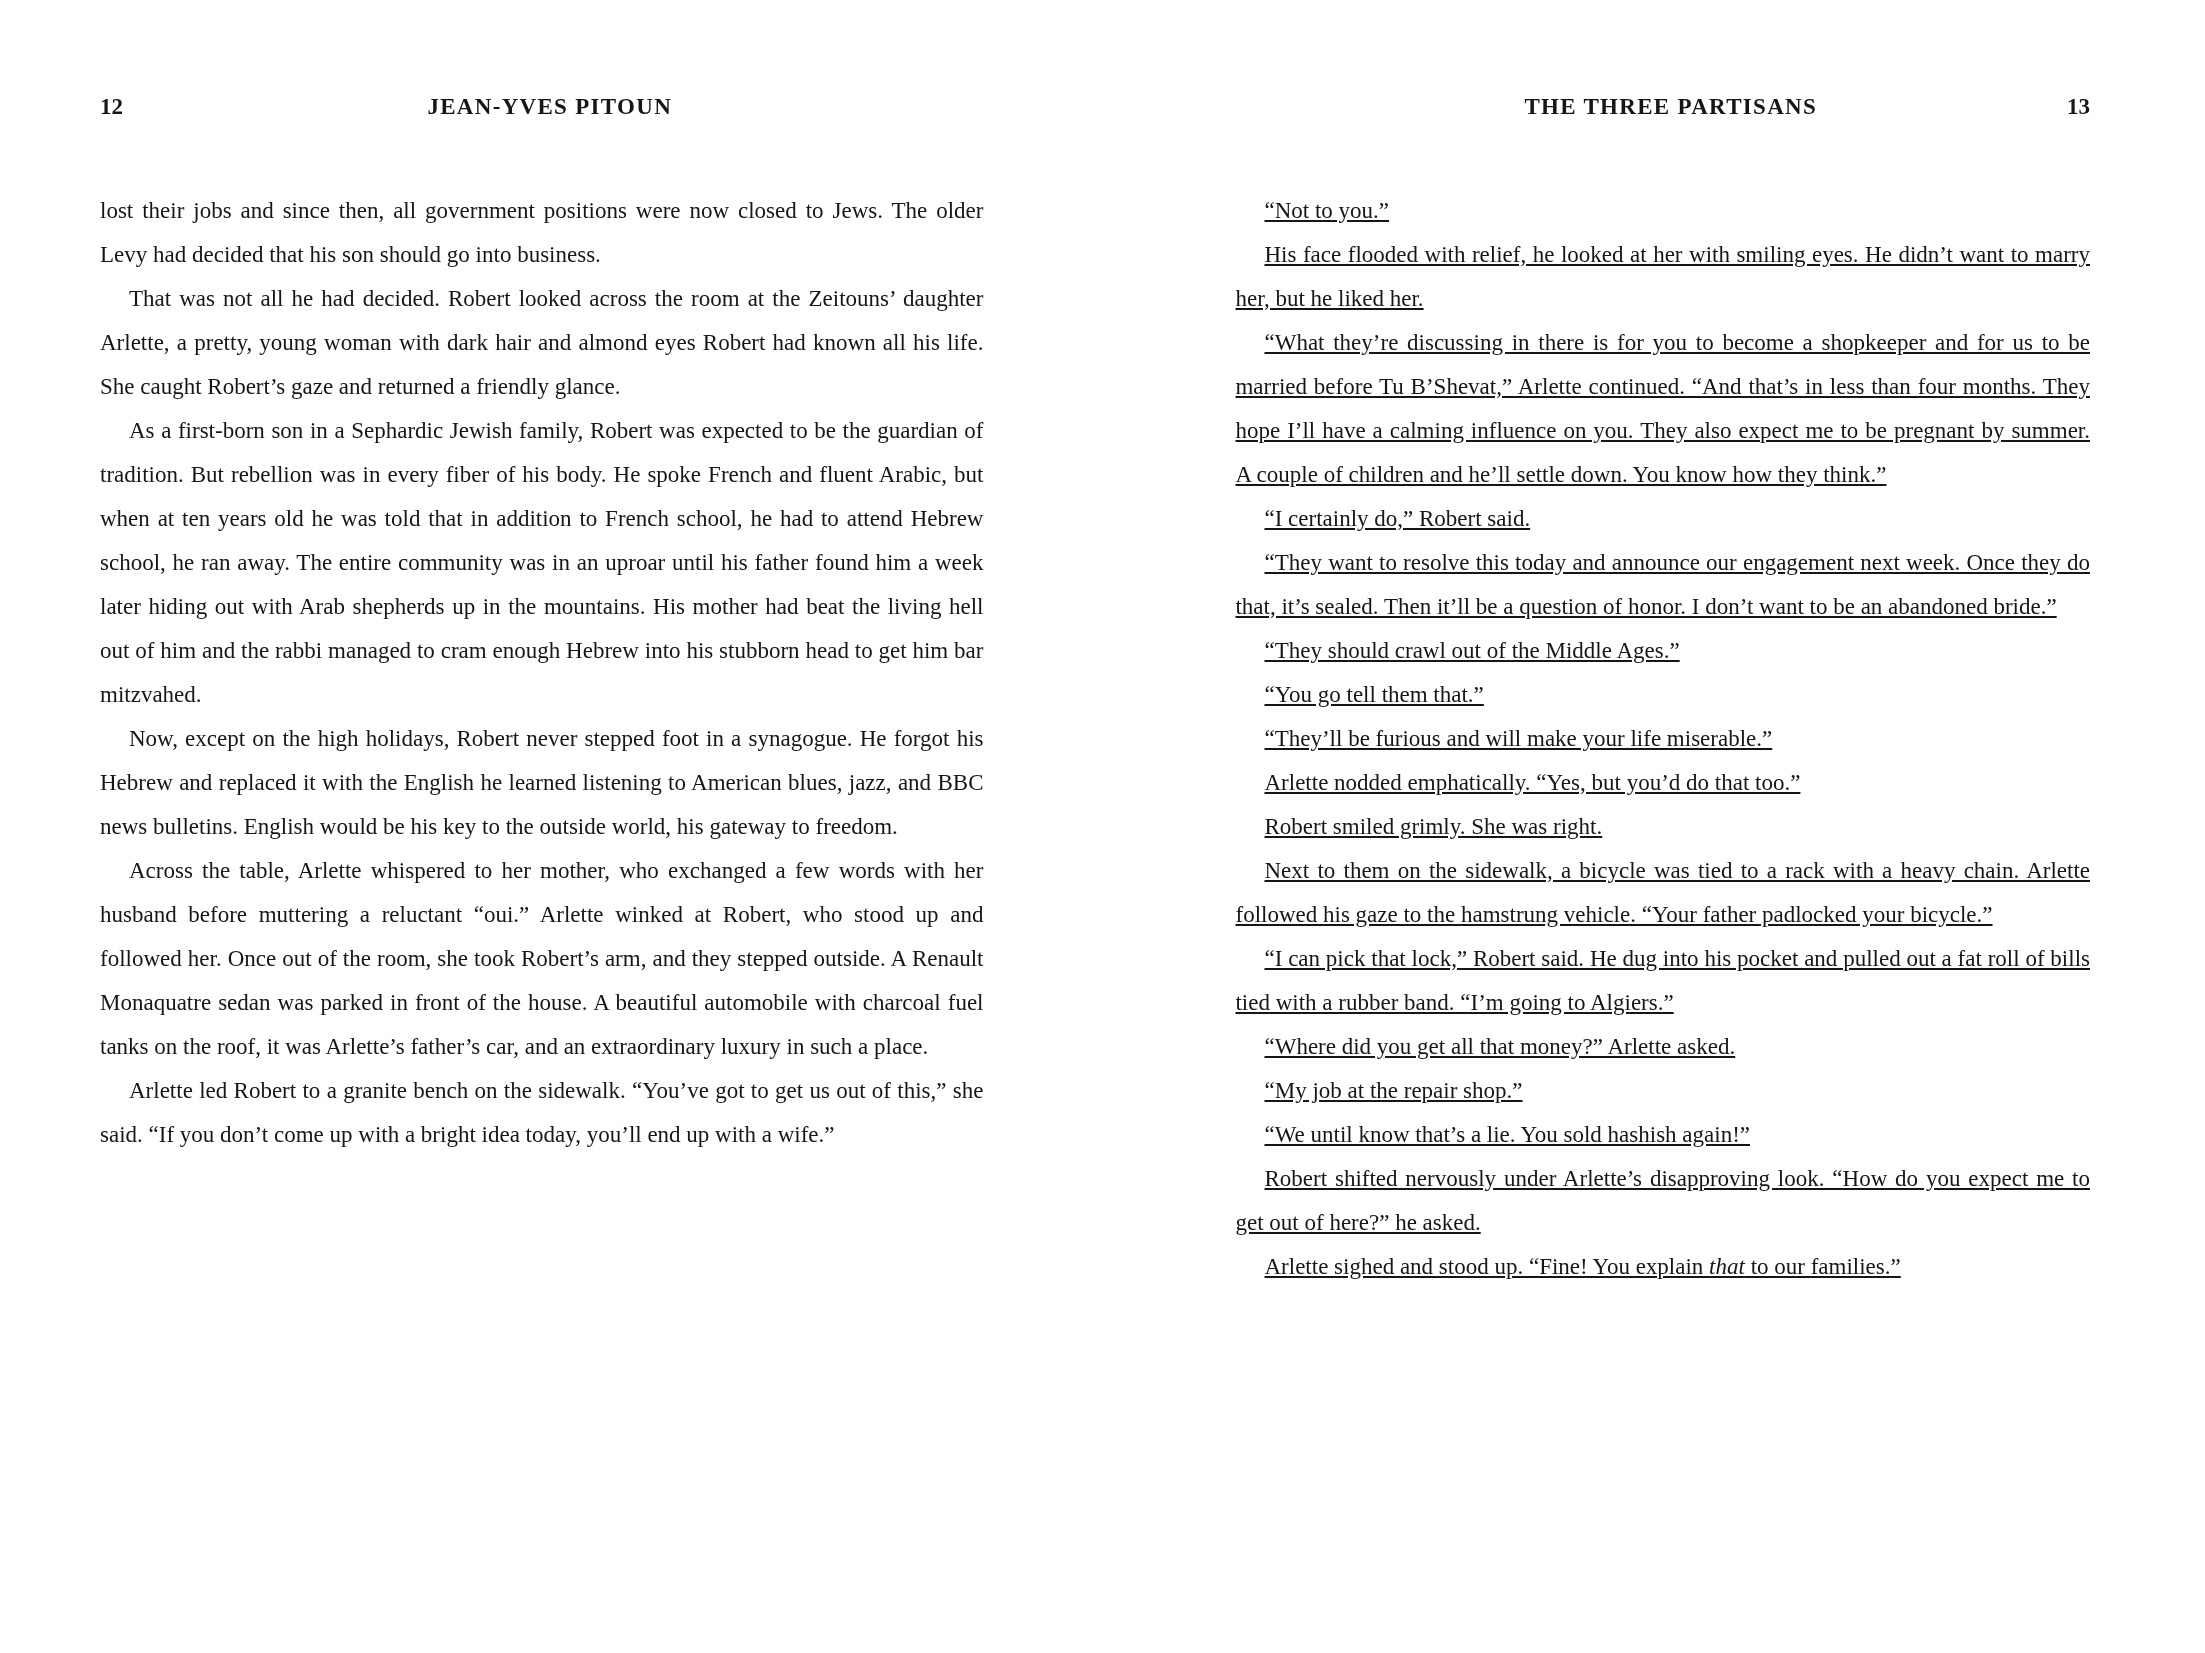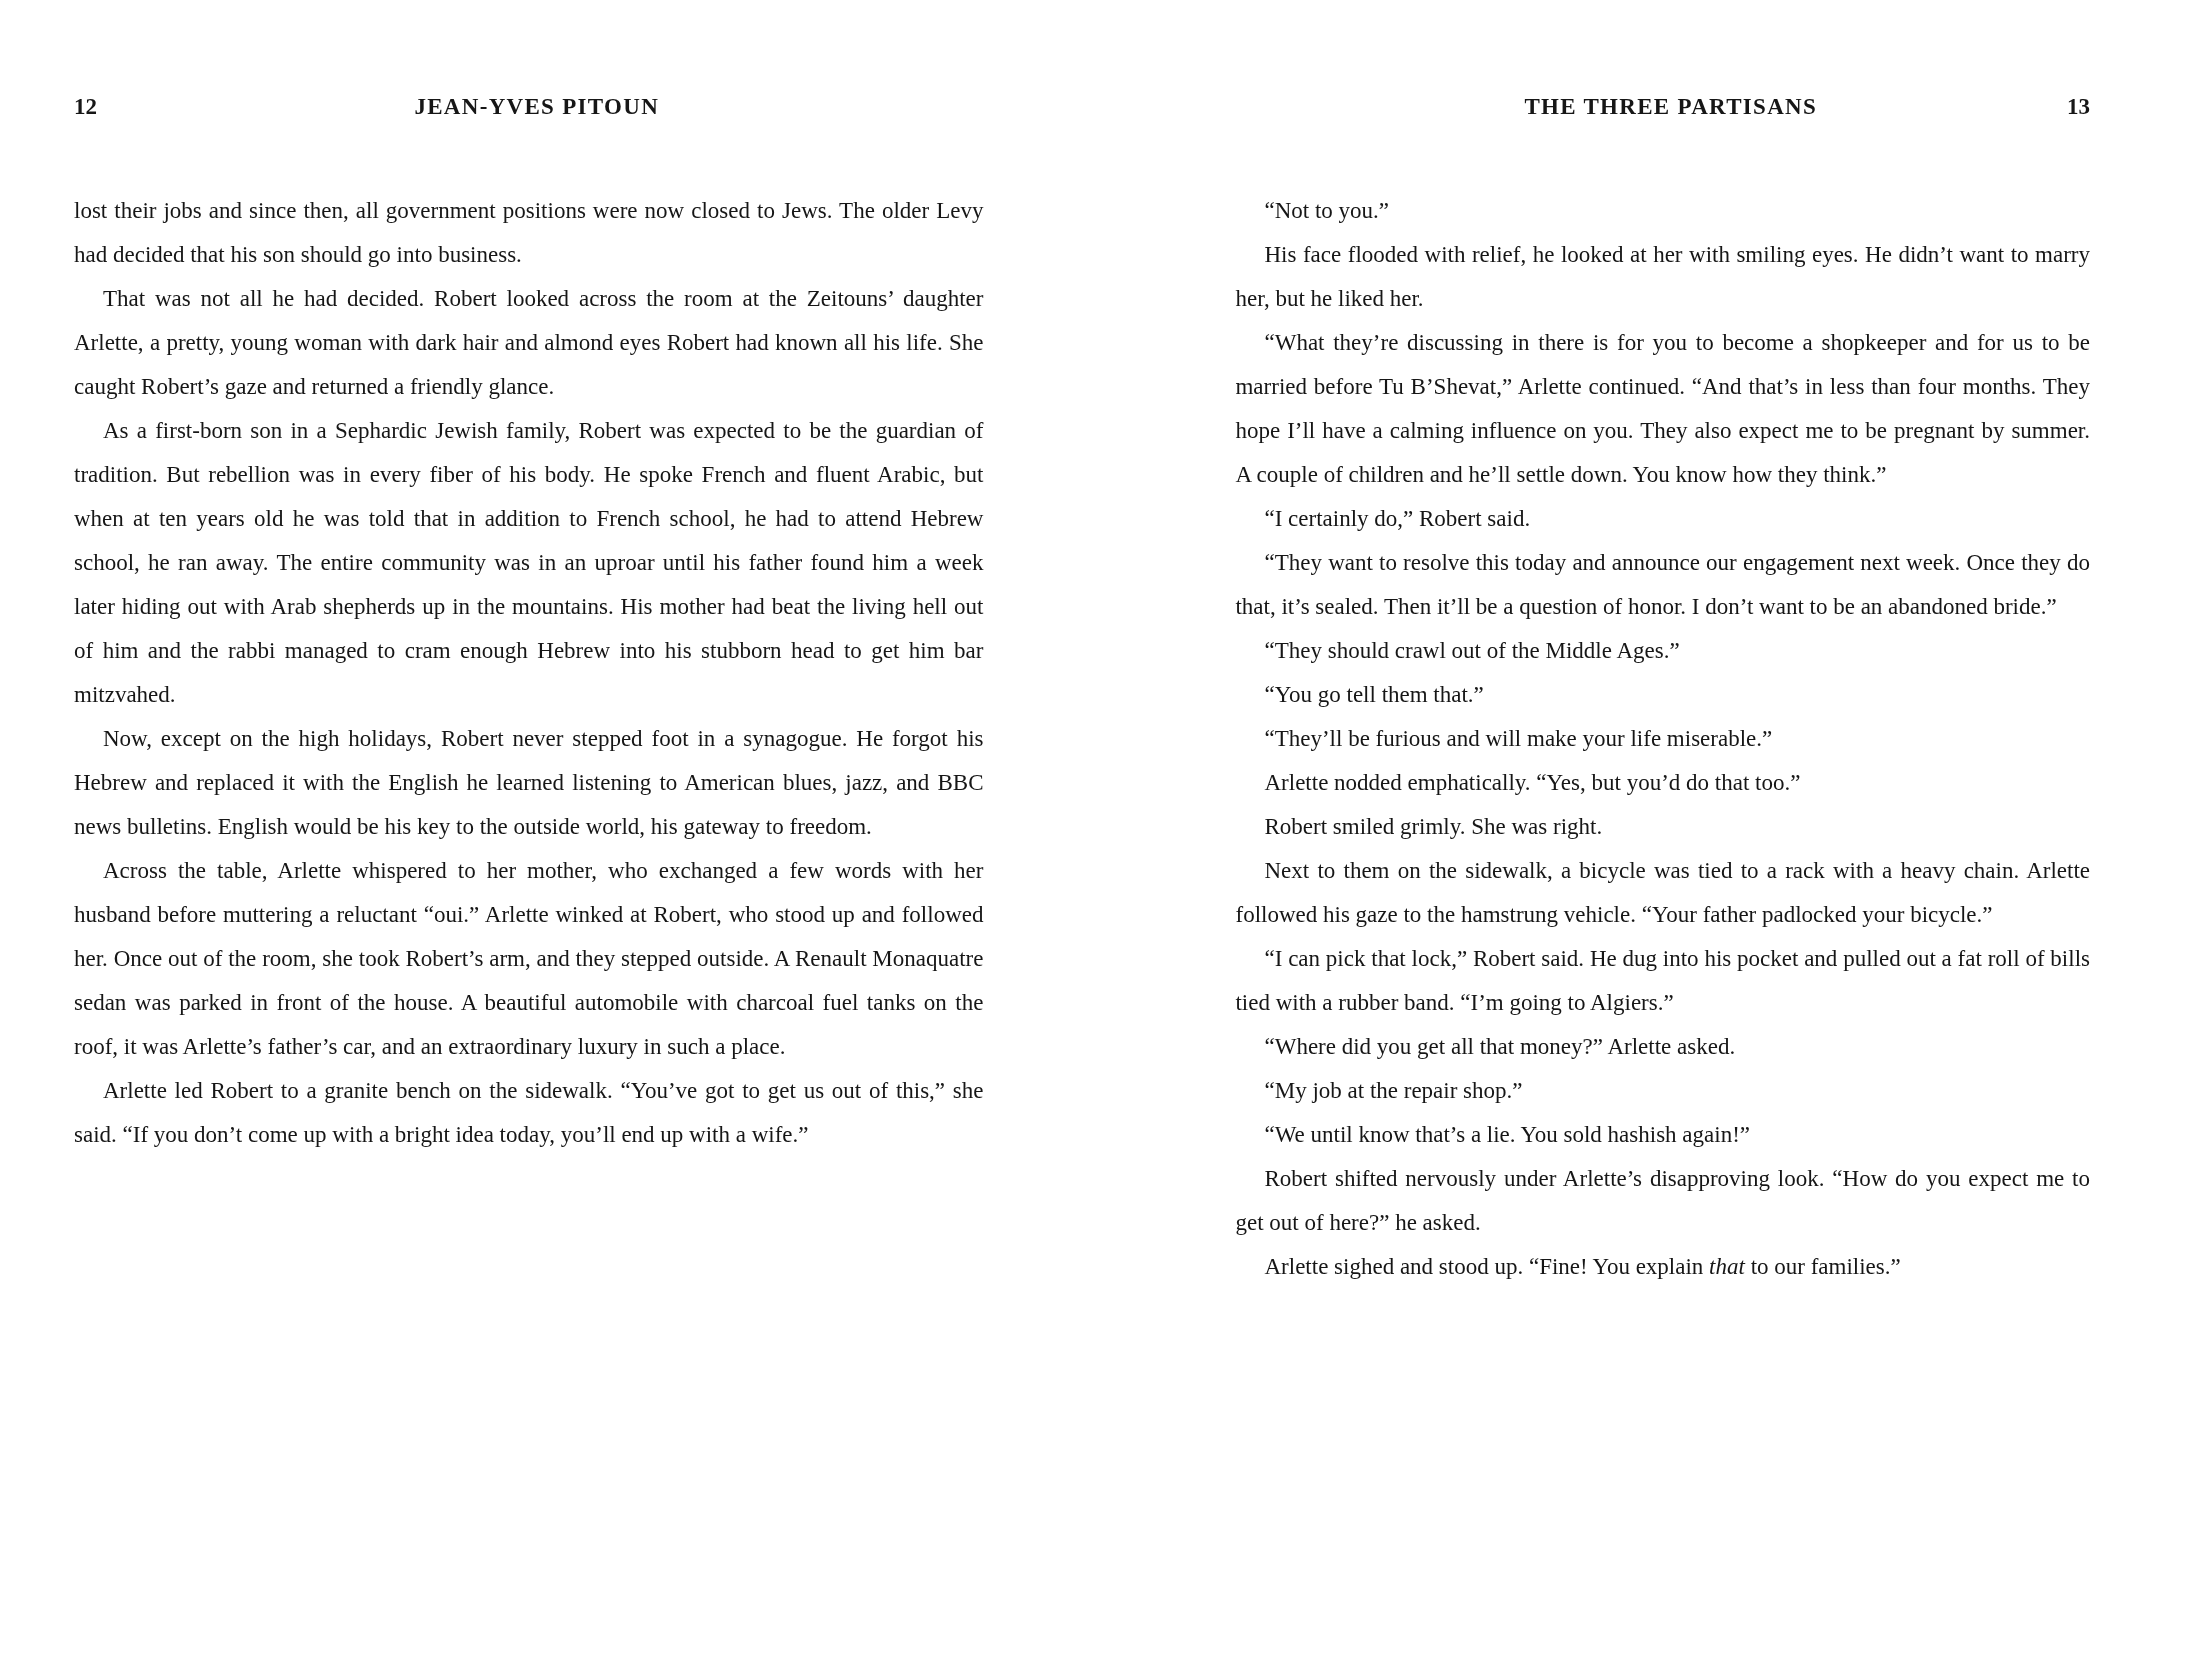--- a/index.html
+++ b/index.html
@@ -15,22 +15,22 @@
     font-family: "Liberation Serif", "DejaVu Serif", serif;
     color: #161616;
     overflow: hidden;
   }
   .page {
     width: 1103px;
     height: 1654px;
     box-sizing: border-box;
     position: relative;
   }
-  .page.left  { padding: 92px 119px 0 74px; }
-  .page.right { padding: 92px 115px 16px 133px; }
+  .page.left  { padding: 92px 119px 0 100px; }
+  .page.right { padding: 92px 115px 16px 133px; text-decoration: underline; }
 
   .running-head {
     position: relative;
     height: 30.5px;
     font-size: 23px;
     line-height: 30.5px;
     letter-spacing: 1.3px;
     font-weight: bold;
     white-space: nowrap;
   }

